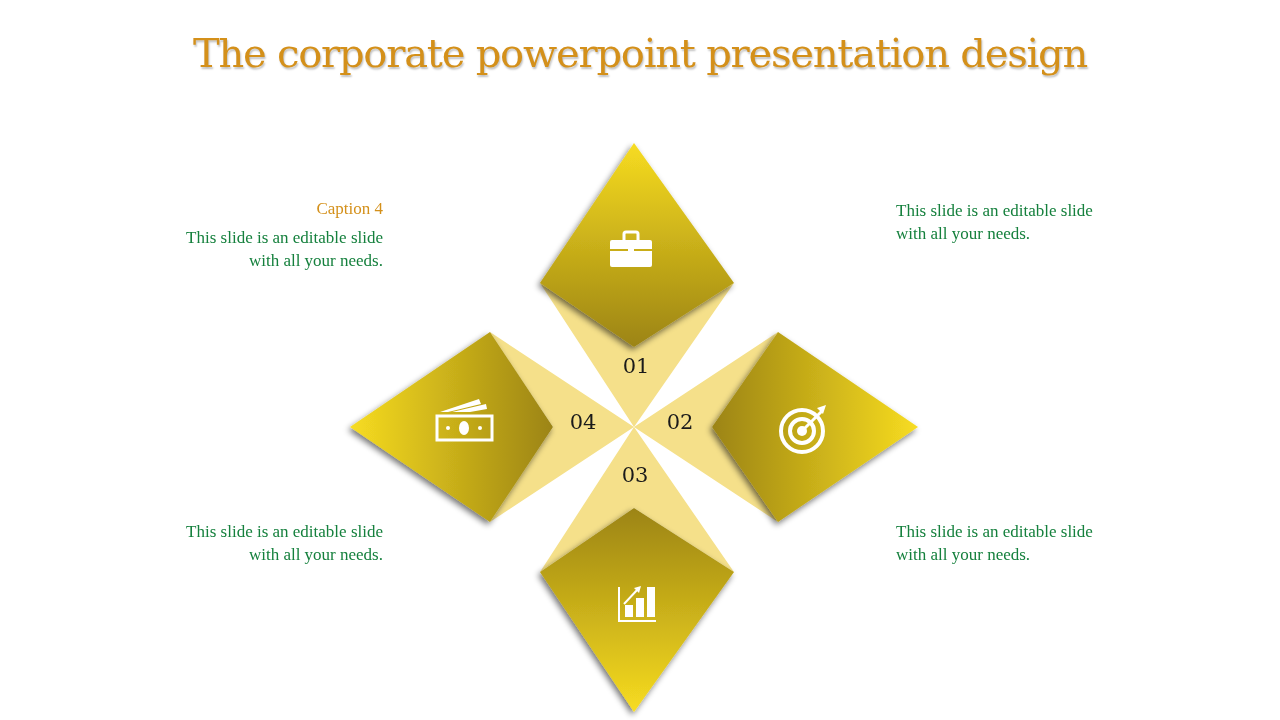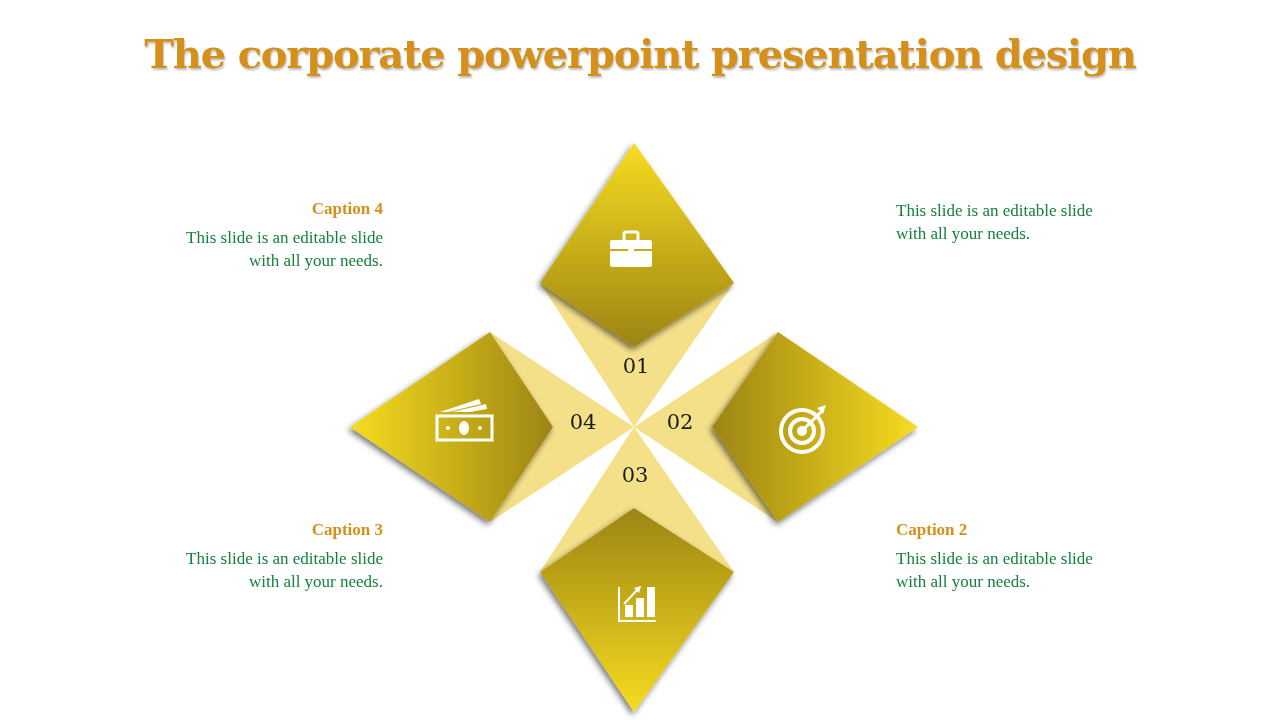--- a/index.html
+++ b/index.html
@@ -1,20 +1,20 @@
 <!DOCTYPE html>
 <html><head>
 <meta charset="utf-8">
 <style>
   html,body{margin:0;padding:0;background:#ffffff;}
   body{width:1280px;height:720px;position:relative;overflow:hidden;font-family:"DejaVu Serif","Liberation Serif",serif;}
-  .title{position:absolute;left:0;top:30px;width:1280px;text-align:center;font-family:"DejaVu Serif","Liberation Serif",serif;font-size:40px;color:#d4901a;text-shadow:1px 2px 2px rgba(0,0,0,0.25);letter-spacing:-1.2px;margin:0;font-weight:bold;}
+  .title{position:absolute;left:0;top:30px;width:1280px;text-align:center;font-family:"DejaVu Serif","Liberation Serif",serif;font-size:40px;color:#d4901a;text-shadow:1px 2px 2px rgba(0,0,0,0.25);letter-spacing:-1.2px;margin:0;font-weight:normal;}
   svg.diagram{position:absolute;left:0;top:0;}
   .caption{position:absolute;width:260px;}
-  .caption h3{margin:0 0 7px 0;font-size:17px;font-weight:bold;color:#d4901a;font-family:"Liberation Serif","DejaVu Serif",serif;}
+  .caption h3{margin:0 0 7px 0;font-size:17px;font-weight:normal;color:#d4901a;font-family:"Liberation Serif","DejaVu Serif",serif;}
   .caption p{margin:0;font-size:17px;line-height:23px;color:#15803d;font-family:"Liberation Serif","DejaVu Serif",serif;}
   .right-align{text-align:right;}
   .num{font-family:"DejaVu Serif","Liberation Serif",serif;font-size:21px;fill:#1a1a1a;}
 </style>
 </head>
 <body>
 
 <h1 class="title">The corporate powerpoint presentation design</h1>
 
 <svg class="diagram" width="1280" height="720" viewBox="0 0 1280 720">
@@ -104,25 +104,23 @@
   <text class="num" x="680" y="429" text-anchor="middle">02</text>
   <text class="num" x="635" y="482" text-anchor="middle">03</text>
   <text class="num" x="583" y="429" text-anchor="middle">04</text>
 </svg>
 
 <div class="caption" style="left:896px;top:199px;">
   <p><span>This slide is an editable slide</span><br><span>with all your needs.</span></p>
 </div>
 
 <div class="caption" style="left:896px;top:520px;">
-  <h3>Caption 2</h3>
   <p><span>This slide is an editable slide</span><br><span>with all your needs.</span></p>
 </div>
 
 <div class="caption right-align" style="left:123px;top:520px;">
-  <h3>Caption 3</h3>
   <p><span>This slide is an editable slide</span><br><span>with all your needs.</span></p>
 </div>
 
 <div class="caption right-align" style="left:123px;top:199px;">
   <h3>Caption 4</h3>
   <p><span>This slide is an editable slide</span><br><span>with all your needs.</span></p>
 </div>
 
 </body></html>

